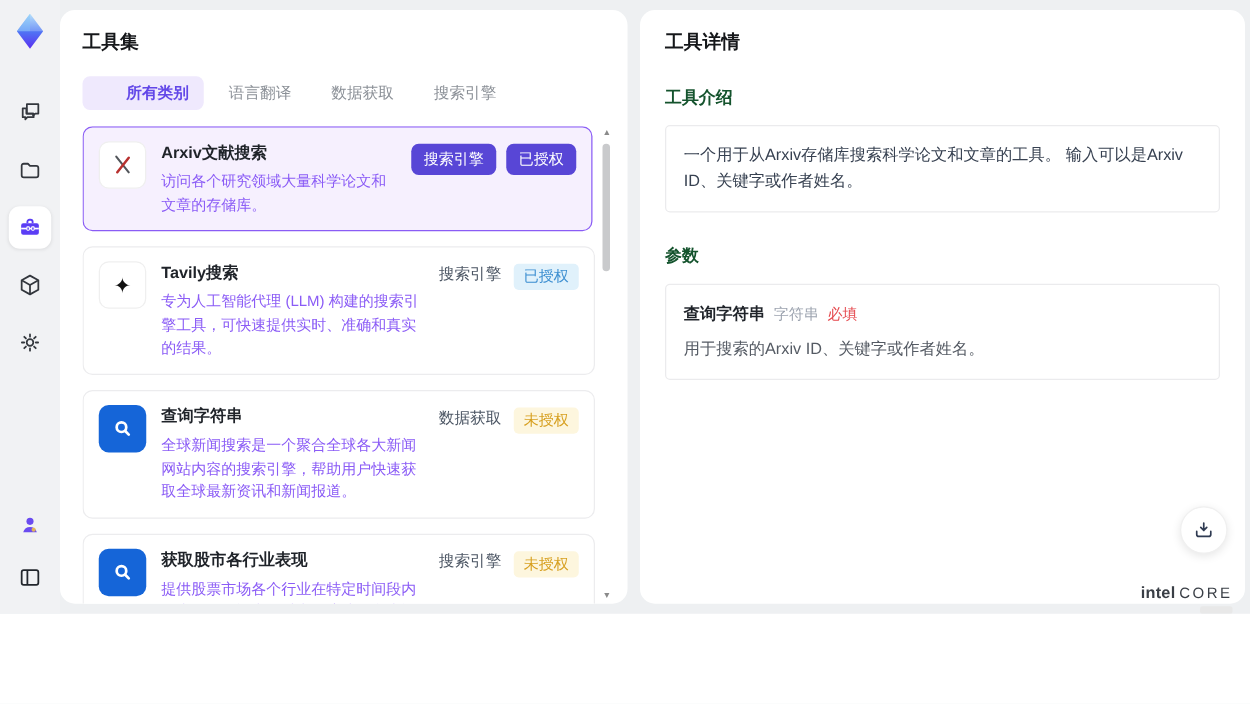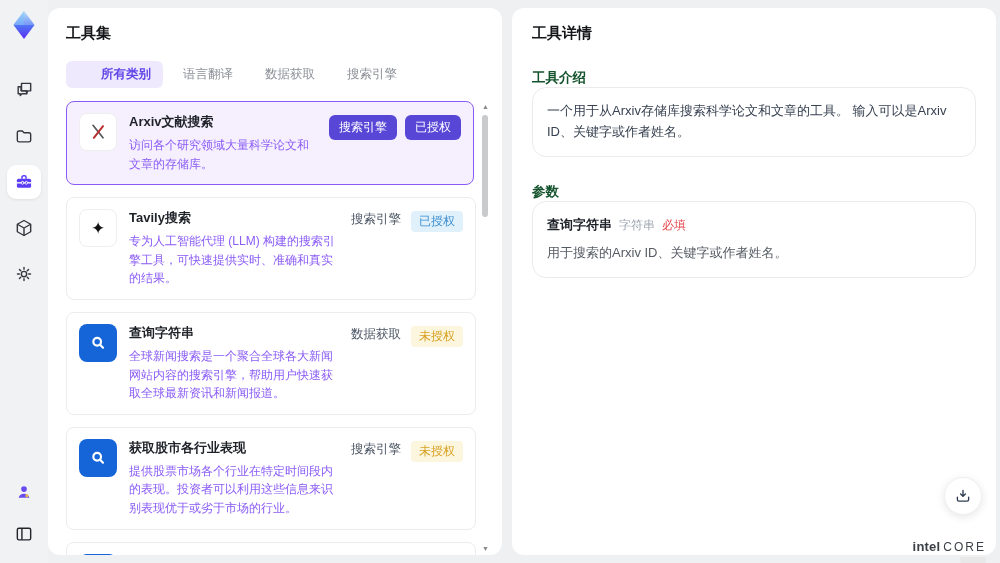--- a/index.html
+++ b/index.html
@@ -1,17 +1,17 @@
 <!DOCTYPE html>
 <html><head>
 <meta charset="utf-8">
 <style>
   * { margin:0; padding:0; box-sizing:border-box; }
   html,body { width:1000px; height:563px; font-family:"Liberation Sans","DejaVu Sans",sans-serif; }
-  .app { position:relative; width:1000px; height:563px; background:#eef0f2; overflow:hidden; }
+  .app { position:relative; width:1000px; height:491px; background:#eef0f2; overflow:hidden; }
 
   
   .rail { position:absolute; left:0; top:0; bottom:0; width:48px; background:#f1f2f4; }
   .logo { position:absolute; top:10px; left:10px; width:28px; height:30px; }
   .rail-nav { position:absolute; top:73px; left:0; right:0; display:flex; flex-direction:column; align-items:center; gap:12px; }
   .rail-item { width:34px; height:34px; display:flex; align-items:center; justify-content:center; border-radius:9px; cursor:pointer; }
   .rail-item.active { background:#ffffff; box-shadow:0 1px 3px rgba(0,0,0,.08); }
   .rail-bottom { position:absolute; bottom:12px; left:0; right:0; display:flex; flex-direction:column; align-items:center; gap:8px; }
 
   
@@ -44,21 +44,21 @@
   .card-right.buttons { gap:8px; }
 
   
   .sb { position:absolute; right:0; top:0; bottom:0; width:9px; }
   .sb-arrow { position:absolute; left:0; right:0; text-align:center; font-size:7px; color:#8a8a8a; line-height:8px; cursor:pointer; }
   .sb-arrow.up { top:2px; } .sb-arrow.down { bottom:2px; }
   .sb-thumb { position:absolute; top:14px; left:1px; width:6px; height:102px; background:#c9cacc; border-radius:3px; cursor:pointer; }
 
   
   .section-heading { font-size:13.5px; font-weight:700; color:#14532d; margin-top:26px; }
-  .info-box { border:1px solid #ebebed; border-radius:14px; padding:13px 14px; font-size:13px; color:#374151; line-height:1.6; }
+  .info-box { border:1px solid #ebebed; border-radius:4px; padding:13px 14px; margin-top:13px; font-size:13px; color:#374151; line-height:1.6; }
   .param-line { display:flex; align-items:baseline; gap:7px; }
   .param-name { font-size:13px; font-weight:700; color:#1f2329; }
   .param-type { font-size:12px; color:#9ca3af; }
   .param-required { font-size:12px; color:#e5484d; }
   .param-desc { margin-top:8px; font-size:13px; color:#555b64; }
 
   
   .fab { position:absolute; right:18px; bottom:48px; width:38px; height:38px; border-radius:50%; background:#fff; border:1px solid #f0f0f0; box-shadow:0 2px 8px rgba(0,0,0,.10); display:flex; align-items:center; justify-content:center; cursor:pointer; }
   .intel-brand { position:absolute; right:14px; bottom:0; text-align:right; color:#3a3f46; }
   .intel-word { font-size:13px; font-weight:700; letter-spacing:.2px; }

